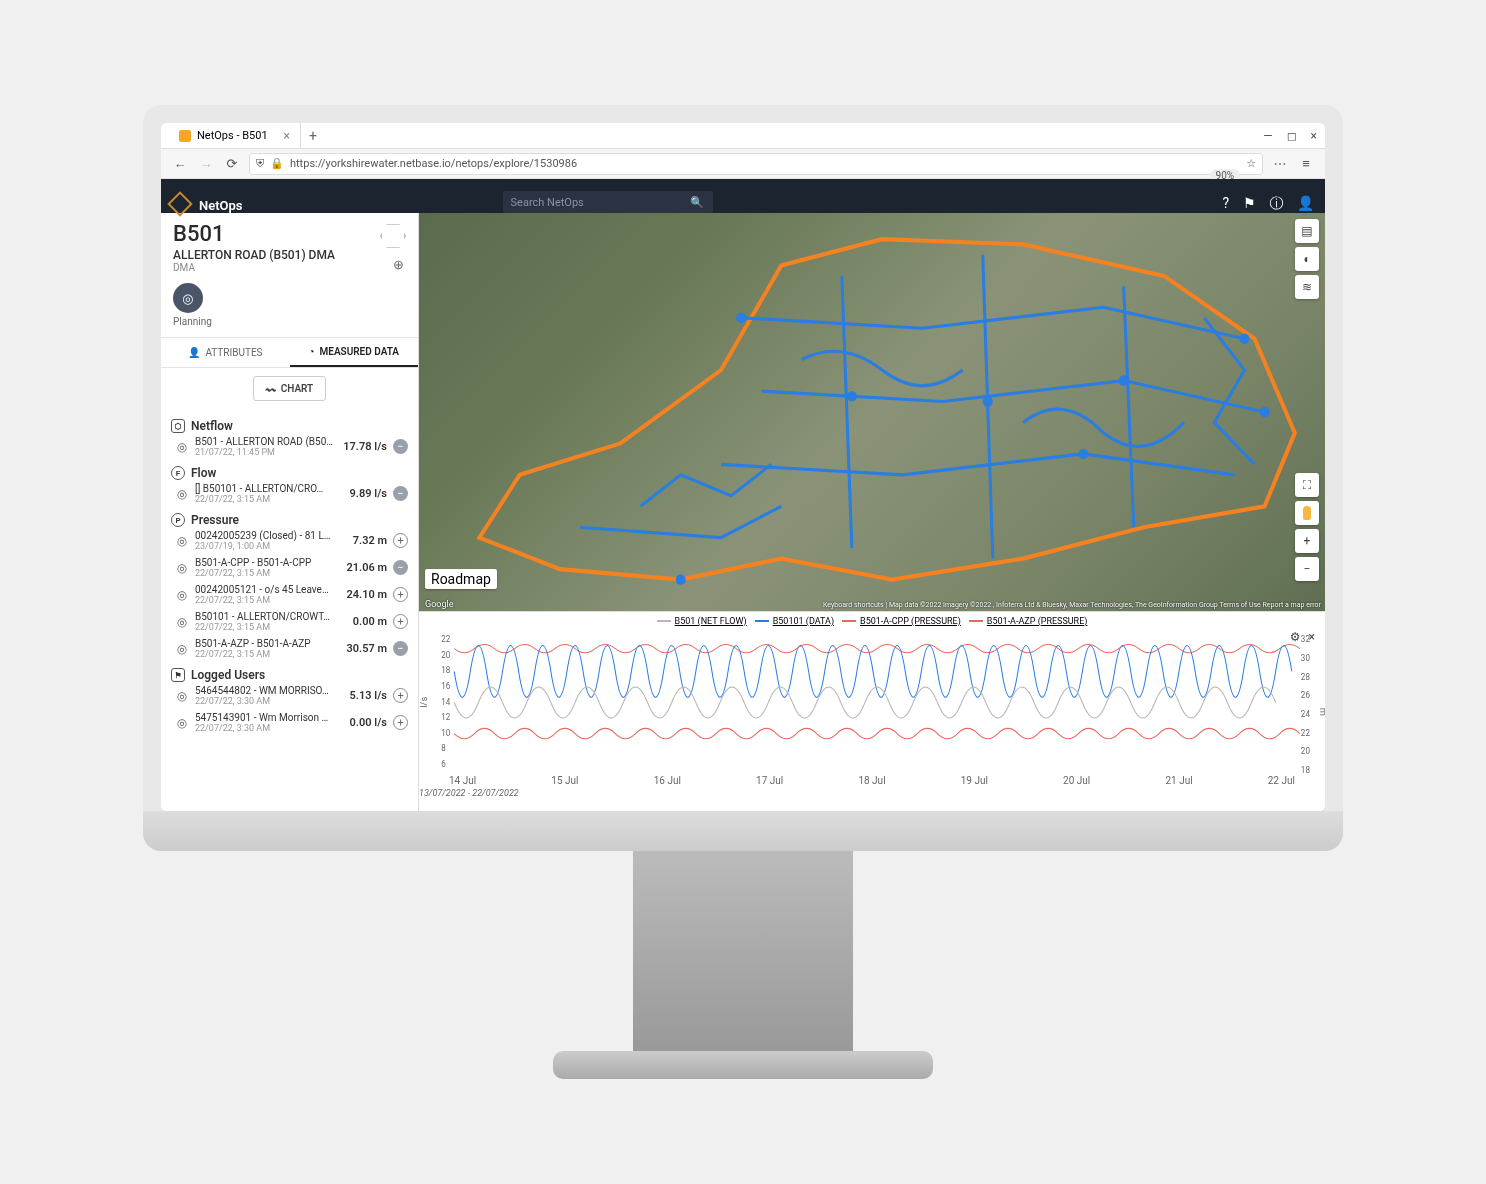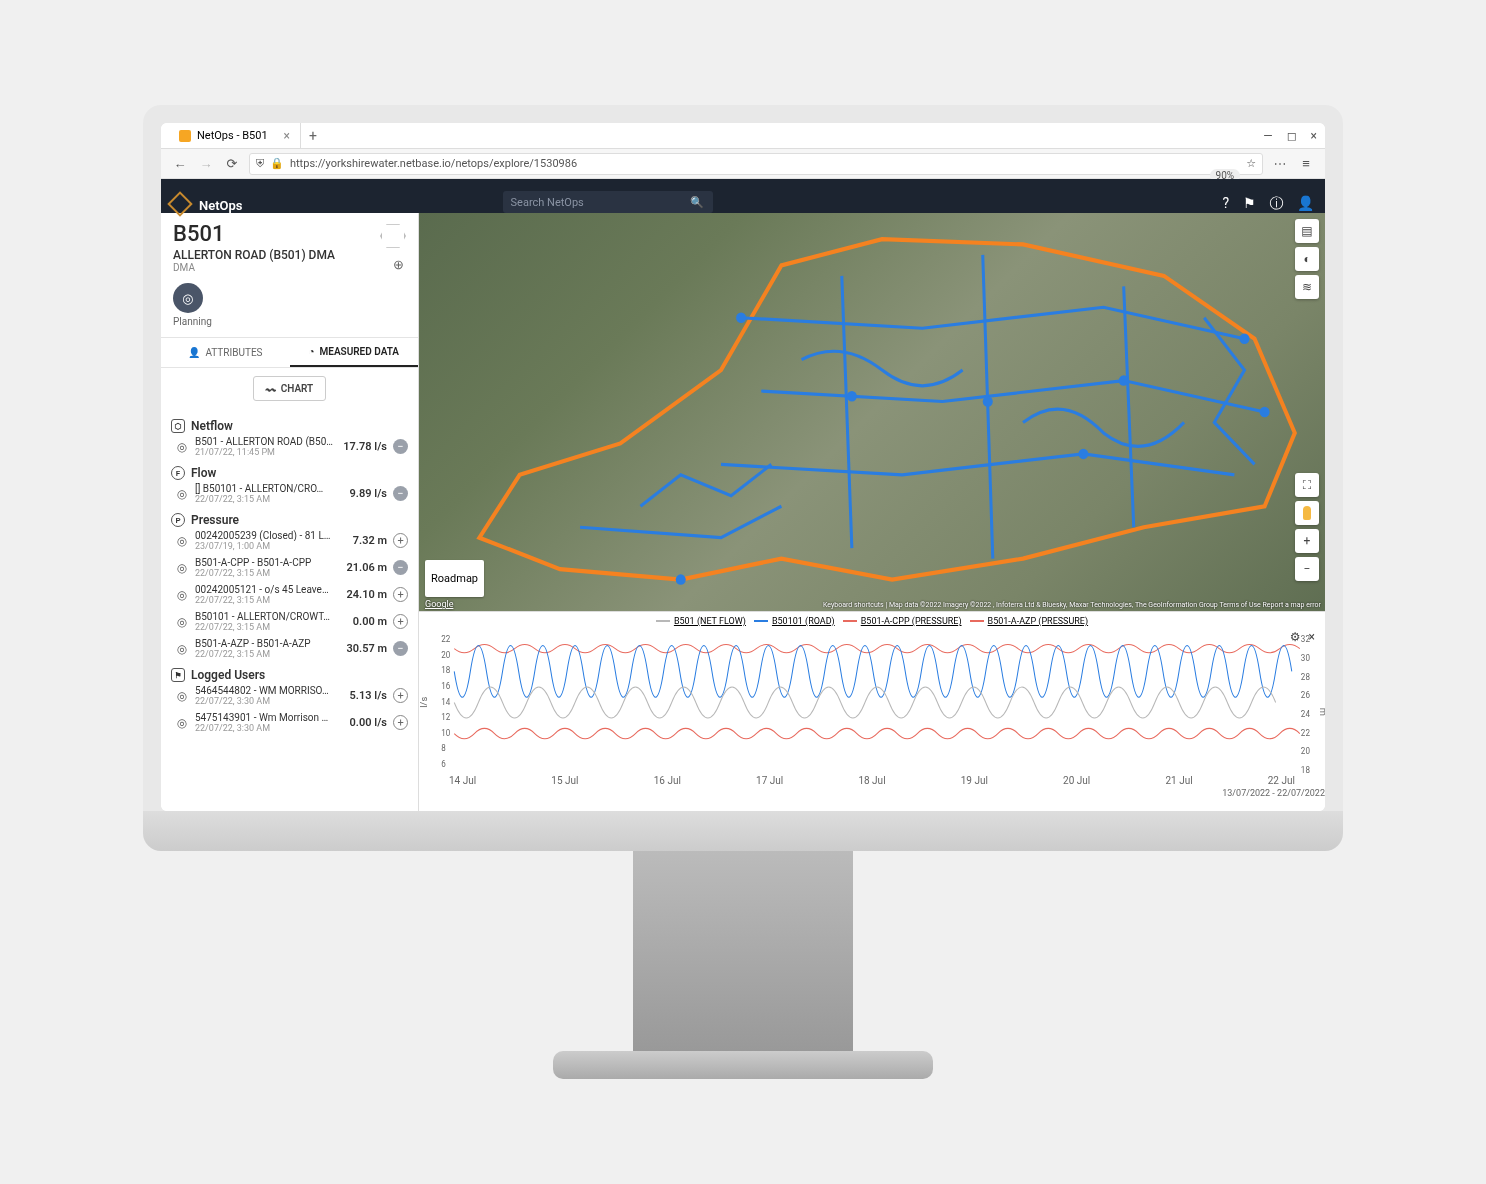--- a/index.html
+++ b/index.html
@@ -72,34 +72,34 @@
 
 
 .main { flex: 1; display: flex; flex-direction: column; }
 .map { flex: 1.2; position: relative; background: linear-gradient(135deg, #5a6b4e 0%, #6a7a58 25%, #8a9378 50%, #7a8568 75%, #5f6e52 100%); overflow: hidden; }
 .map svg { position: absolute; inset: 0; width: 100%; height: 100%; }
 .map-tools-r { position: absolute; right: 6px; top: 6px; display: flex; flex-direction: column; gap: 4px; }
 .mt { width: 24px; height: 24px; background: #fff; border-radius: 3px; box-shadow: 0 1px 3px rgba(0,0,0,.3); display: flex; align-items: center; justify-content: center; font-size: 12px; color: #444; }
 .map-tools-br { position: absolute; right: 6px; bottom: 30px; display: flex; flex-direction: column; gap: 4px; }
 .pegman { width: 24px; height: 24px; background: #fff; border-radius: 3px; display: flex; align-items: center; justify-content: center; }
 .peg { width: 8px; height: 14px; background: #f5b942; border-radius: 4px 4px 2px 2px; }
-.roadmap { position: absolute; left: 6px; bottom: 14px; background: #fff; padding: 12px 6px; font-size: 11px; border-radius: 2px; box-shadow: 0 1px 2px rgba(0,0,0,.3); }
-.glogo { position: absolute; left: 6px; bottom: 2px; font-size: 9px; color: #fff; text-shadow: 0 0 2px #000; text-decoration: underline; }
+.roadmap { position: absolute; left: 6px; bottom: 22px; background: #fff; padding: 2px 6px; font-size: 14px; border-radius: 2px; box-shadow: 0 1px 2px rgba(0,0,0,.3); }
+.glogo { position: absolute; left: 6px; bottom: 2px; font-size: 9px; color: #fff; text-shadow: 0 0 2px #000; }
 .attrib { position: absolute; right: 4px; bottom: 2px; font-size: 7px; color: #fff; text-shadow: 0 0 2px #000; }
 
 
 .chartpane { height: 200px; background: #fff; border-top: 1px solid #ddd; display: flex; flex-direction: column; }
 .chart-hdr { display: flex; align-items: center; padding: 4px 10px; gap: 8px; justify-content: center; font-size: 9px; text-decoration: underline; }
 .legend { display: flex; align-items: center; gap: 4px; }
 .lsw { width: 14px; height: 2px; }
 .chart-tools { position: absolute; right: 10px; display: flex; gap: 8px; font-size: 12px; color: #444; }
 .chart-hdr-wrap { position: relative; }
 .chartbody { flex: 1; position: relative; }
 .chartbody svg { width: 100%; height: 100%; }
-.chartfoot { text-align: right; font-size: 9px; color: #666; padding: 2px 0 20px; }
+.chartfoot { text-align: left; font-size: 9px; color: #666; padding: 2px 0 20px; font-style: italic; }
 .x-lbls { display: flex; justify-content: space-between; padding: 0 30px; font-size: 10px; color: #666; }
 </style>
 </head>
 <body>
 
 <div class="monitor-wrap">
 <div class="monitor-frame">
 <div class="monitor-screen">
 
 <div class="os-bar">
@@ -332,21 +332,21 @@
 
     <div class="chartpane">
       <div class="chart-hdr-wrap">
         <div class="chart-hdr">
           <div class="legend">
                     <span class="lsw" style="background:#b8b8b8"></span>
                     <span>B501 (NET FLOW)</span>
                   </div>
           <div class="legend">
                     <span class="lsw" style="background:#2a7de1"></span>
-                    <span>B50101 (ROAD)</span>
+                    <span>B50101 (DATA)</span>
                   </div>
           <div class="legend">
                     <span class="lsw" style="background:#e86a5e"></span>
                     <span>B501-A-CPP (PRESSURE)</span>
                   </div>
           <div class="legend">
                     <span class="lsw" style="background:#e86a5e"></span>
                     <span>B501-A-AZP (PRESSURE)</span>
                   </div>
         </div>

